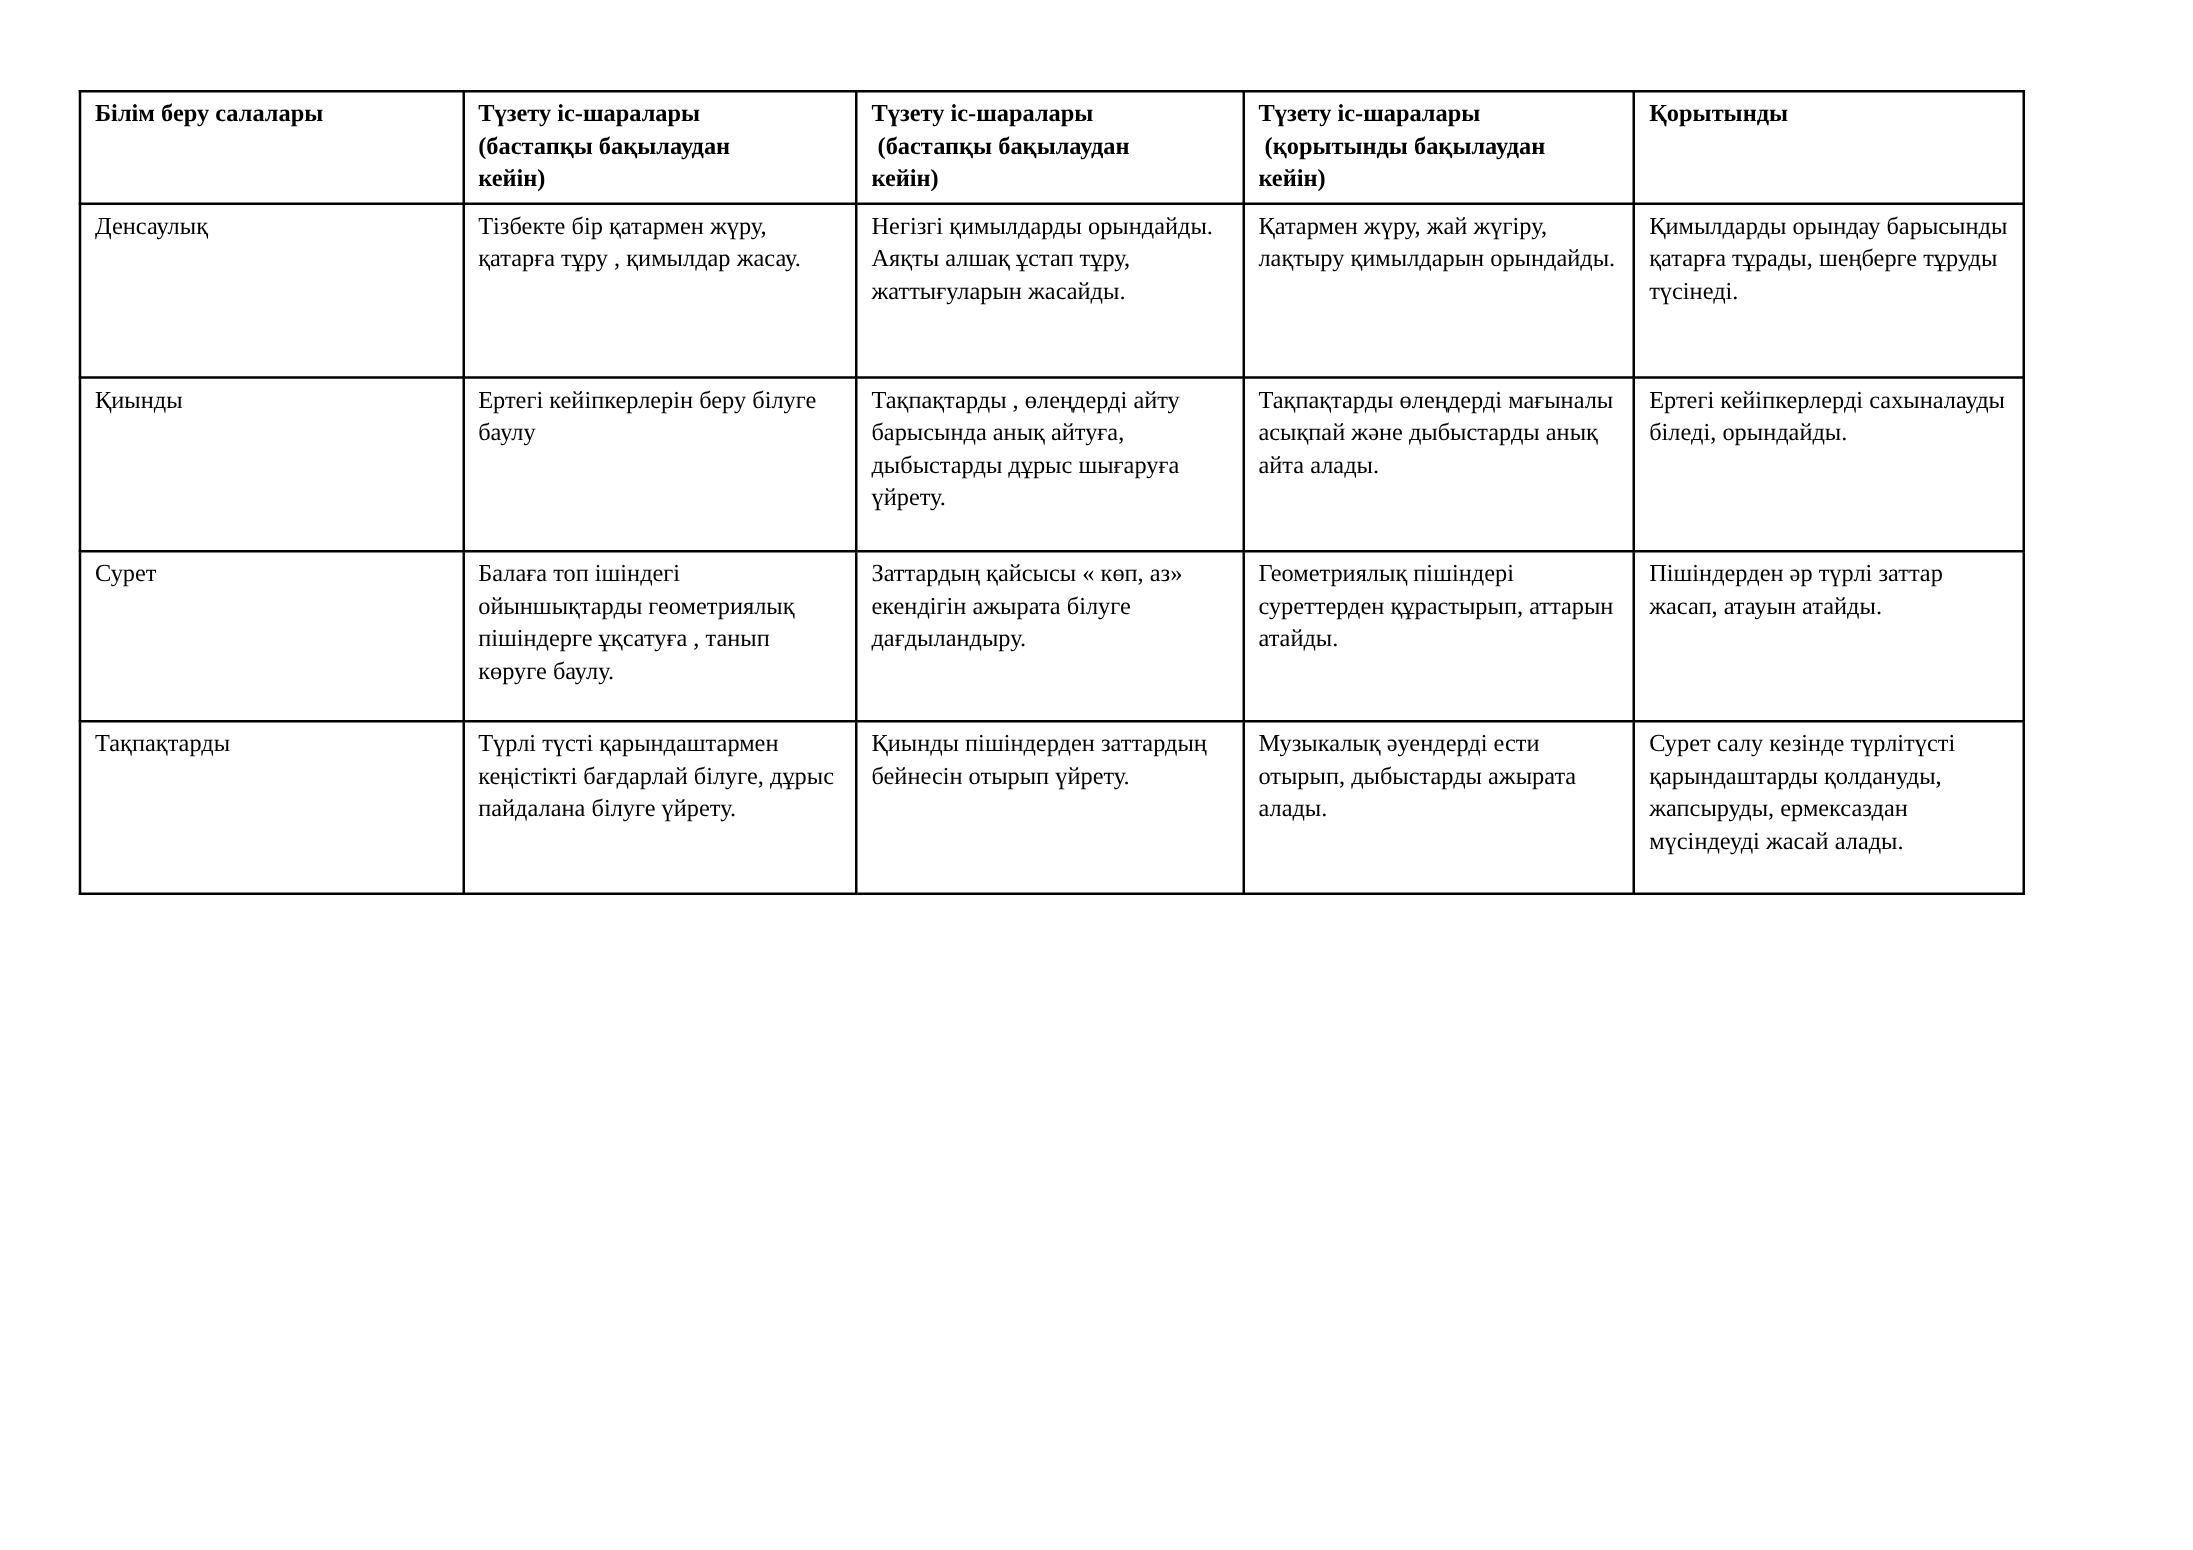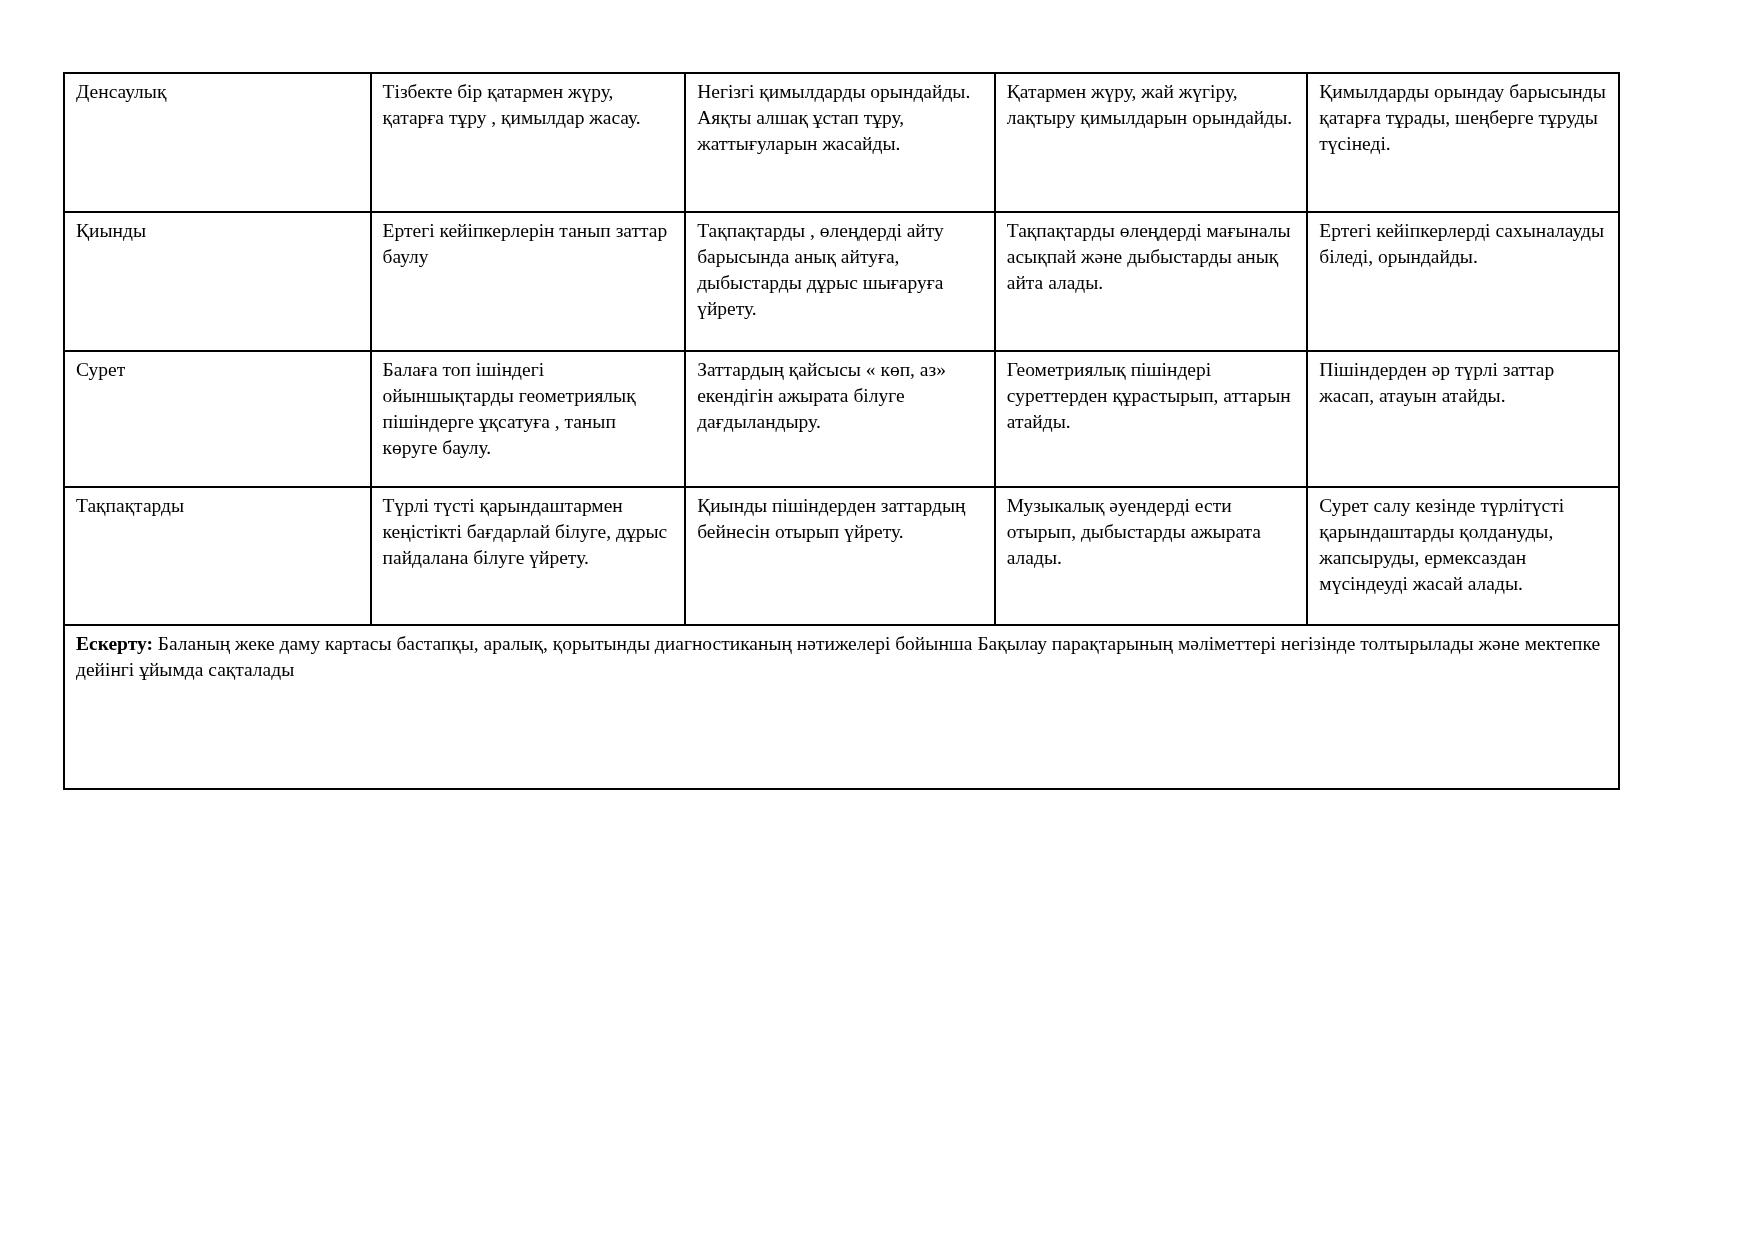--- a/index.html
+++ b/index.html
@@ -64,46 +64,56 @@
 <div class="page">
   <table class="doc-table">
     <colgroup>
       <col style="width:305px">
       <col style="width:313px">
       <col style="width:308px">
       <col style="width:311px">
       <col style="width:310px">
     </colgroup>
     <tbody>
+        <tr class="header-row">
+      <th>Білім беру салалары</th>
+      <th>Түзету іс-шаралары
+(бастапқы бақылаудан
+кейін)</th>
+      <th>Түзету іс-шаралары
+&nbsp;(бастапқы бақылаудан
+кейін)</th>
+      <th>Түзету іс-шаралары
+&nbsp;(қорытынды бақылаудан
+кейін)</th>
+      <th>Қорытынды</th>
+    </tr>
     <tr class="row-1">
       <td class="area">Денсаулық</td>
       <td>Тізбекте бір қатармен жүру, қатарға тұру , қимылдар жасау.</td>
       <td>Негізгі қимылдарды орындайды. Аяқты алшақ ұстап тұру, жаттығуларын жасайды.</td>
       <td>Қатармен жүру, жай жүгіру, лақтыру қимылдарын орындайды.</td>
       <td class="justify">Қимылдарды орындау барысынды  қатарға тұрады, шеңберге тұруды түсінеді.</td>
     </tr>
     <tr class="row-2">
       <td class="area">Қиынды</td>
-      <td>Ертегі кейіпкерлерін танып заттар баулу</td>
+      <td>Ертегі кейіпкерлерін беру білуге баулу</td>
       <td>Тақпақтарды , өлеңдерді айту барысында анық айтуға, дыбыстарды дұрыс шығаруға үйрету.</td>
       <td class="justify">Тақпақтарды  өлеңдерді мағыналы асықпай және дыбыстарды  анық  айта алады.</td>
       <td>Ертегі кейіпкерлерді сахыналауды біледі, орындайды.</td>
     </tr>
     <tr class="row-3">
       <td class="area">Сурет</td>
       <td>Балаға топ ішіндегі ойыншықтарды геометриялық пішіндерге ұқсатуға , танып көруге баулу.</td>
       <td>Заттардың қайсысы « көп, аз» екендігін ажырата білуге дағдыландыру.</td>
       <td class="justify">Геометриялық  пішіндері суреттерден  құрастырып, аттарын атайды.</td>
       <td>Пішіндерден әр түрлі заттар жасап, атауын атайды.</td>
     </tr>
     <tr class="row-4">
       <td class="area">Тақпақтарды</td>
       <td>Түрлі түсті қарындаштармен кеңістікті бағдарлай білуге, дұрыс пайдалана білуге үйрету.</td>
       <td class="justify">Қиынды  пішіндерден заттардың  бейнесін отырып үйрету.</td>
       <td class="justify">Музыкалық әуендерді  ести отырып,  дыбыстарды ажырата алады.</td>
       <td>Сурет салу кезінде түрлітүсті қарындаштарды қолдануды, жапсыруды, ермексаздан мүсіндеуді жасай алады.</td>
     </tr>
-    <tr class="note-row">
-      <td class="note-cell" colspan="5"><span class="note-label">Ескерту:</span><span> Баланың жеке даму картасы бастапқы, аралық, қорытынды диагностиканың нәтижелері бойынша Бақылау парақтарының мәліметтері негізінде толтырылады және мектепке дейінгі ұйымда сақталады</span></td>
-    </tr>
   </tbody>
     </table>
 </div>
 
 </body></html>

